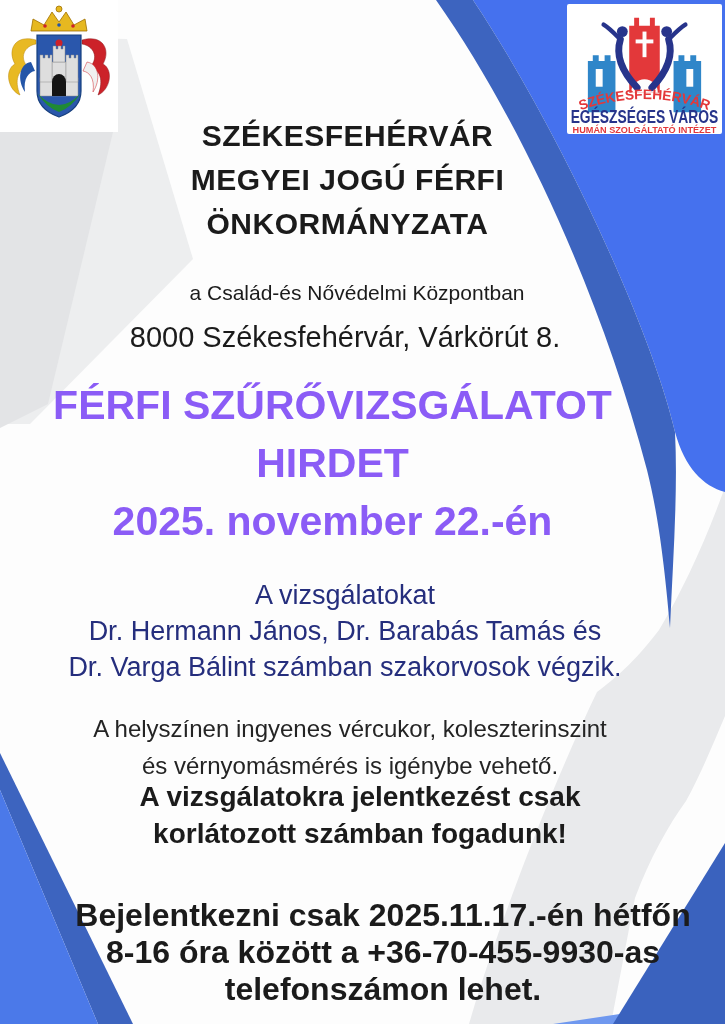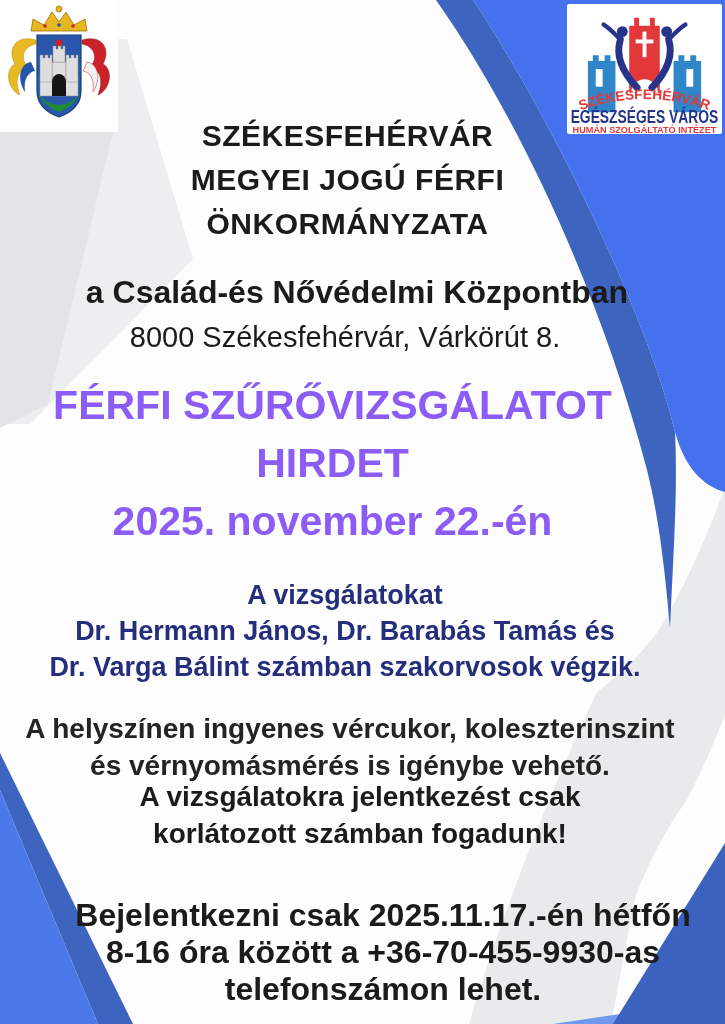--- a/index.html
+++ b/index.html
@@ -8,24 +8,24 @@
     overflow:hidden;font-family:"Liberation Sans",sans-serif;margin:0 auto;
   }
   .bg{position:absolute;left:0;top:0;width:725px;height:1024px;}
   .coa-box{position:absolute;left:0;top:0;width:118px;height:132px;background:#ffffff;}
   .coa-box svg{display:block;width:118px;height:132px;}
   .logo-box{position:absolute;left:567px;top:4px;width:155px;height:130px;background:#ffffff;border-radius:2px;}
   .logo-box svg{display:block;width:155px;height:130px;}
   .txt{position:absolute;text-align:center;color:#1b1b1b;}
   .org{top:114px;left:0;width:695px;font-size:30px;font-weight:700;line-height:44px;letter-spacing:.5px;}
   .loc{top:270px;left:0;width:690px;font-size:29px;line-height:45px;}
-  .loc .venue{font-weight:700;font-size:32px;margin-left:24px;}
+  .loc .venue{font-weight:400;font-size:21px;margin-left:24px;}
   .title{top:376px;left:0;width:665px;font-size:41px;font-weight:700;line-height:58px;color:#8b5cf6;}
-  .docs{top:577px;left:0;width:690px;font-size:27px;font-weight:700;line-height:36px;color:#252E7D;}
-  .extras{top:710px;left:0;width:700px;font-size:28px;font-weight:700;line-height:37px;color:#242424;}
+  .docs{top:577px;left:0;width:690px;font-size:27px;font-weight:400;line-height:36px;color:#252E7D;}
+  .extras{top:710px;left:0;width:700px;font-size:24px;font-weight:400;line-height:37px;color:#242424;}
   .limited{top:778px;left:10px;width:700px;font-size:28px;font-weight:700;line-height:37px;}
   .reg{top:897px;left:33px;width:700px;font-size:32px;font-weight:700;line-height:37px;}
 </style>
 </head>
 <body>
 
 <div class="poster">
 
   <svg class="bg" viewBox="0 0 725 1024" aria-hidden="true">
     <path d="M0,36 L127,39 L193,259 L30,424 L0,424 Z" fill="#EDEEEF"></path>

